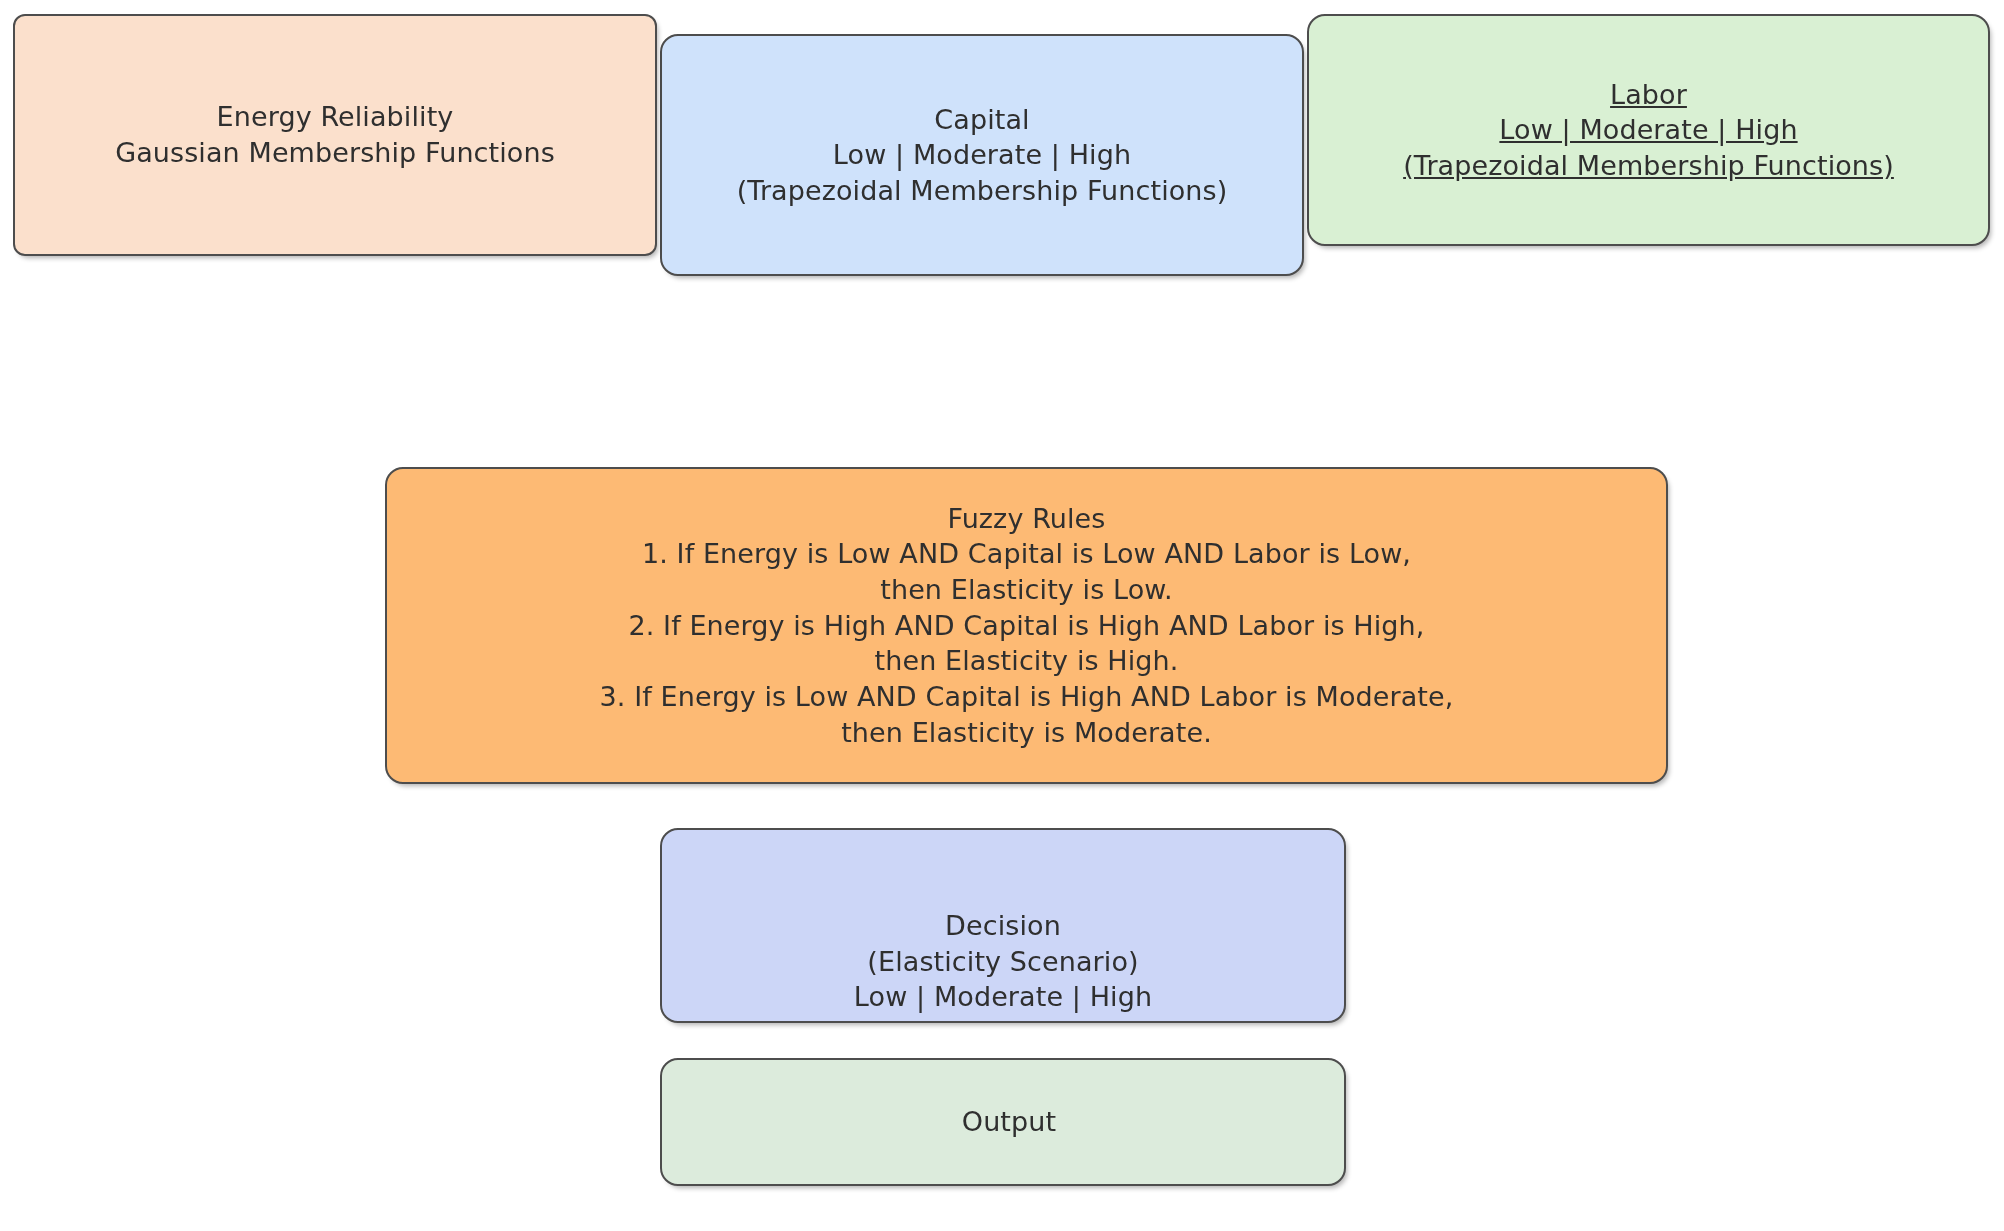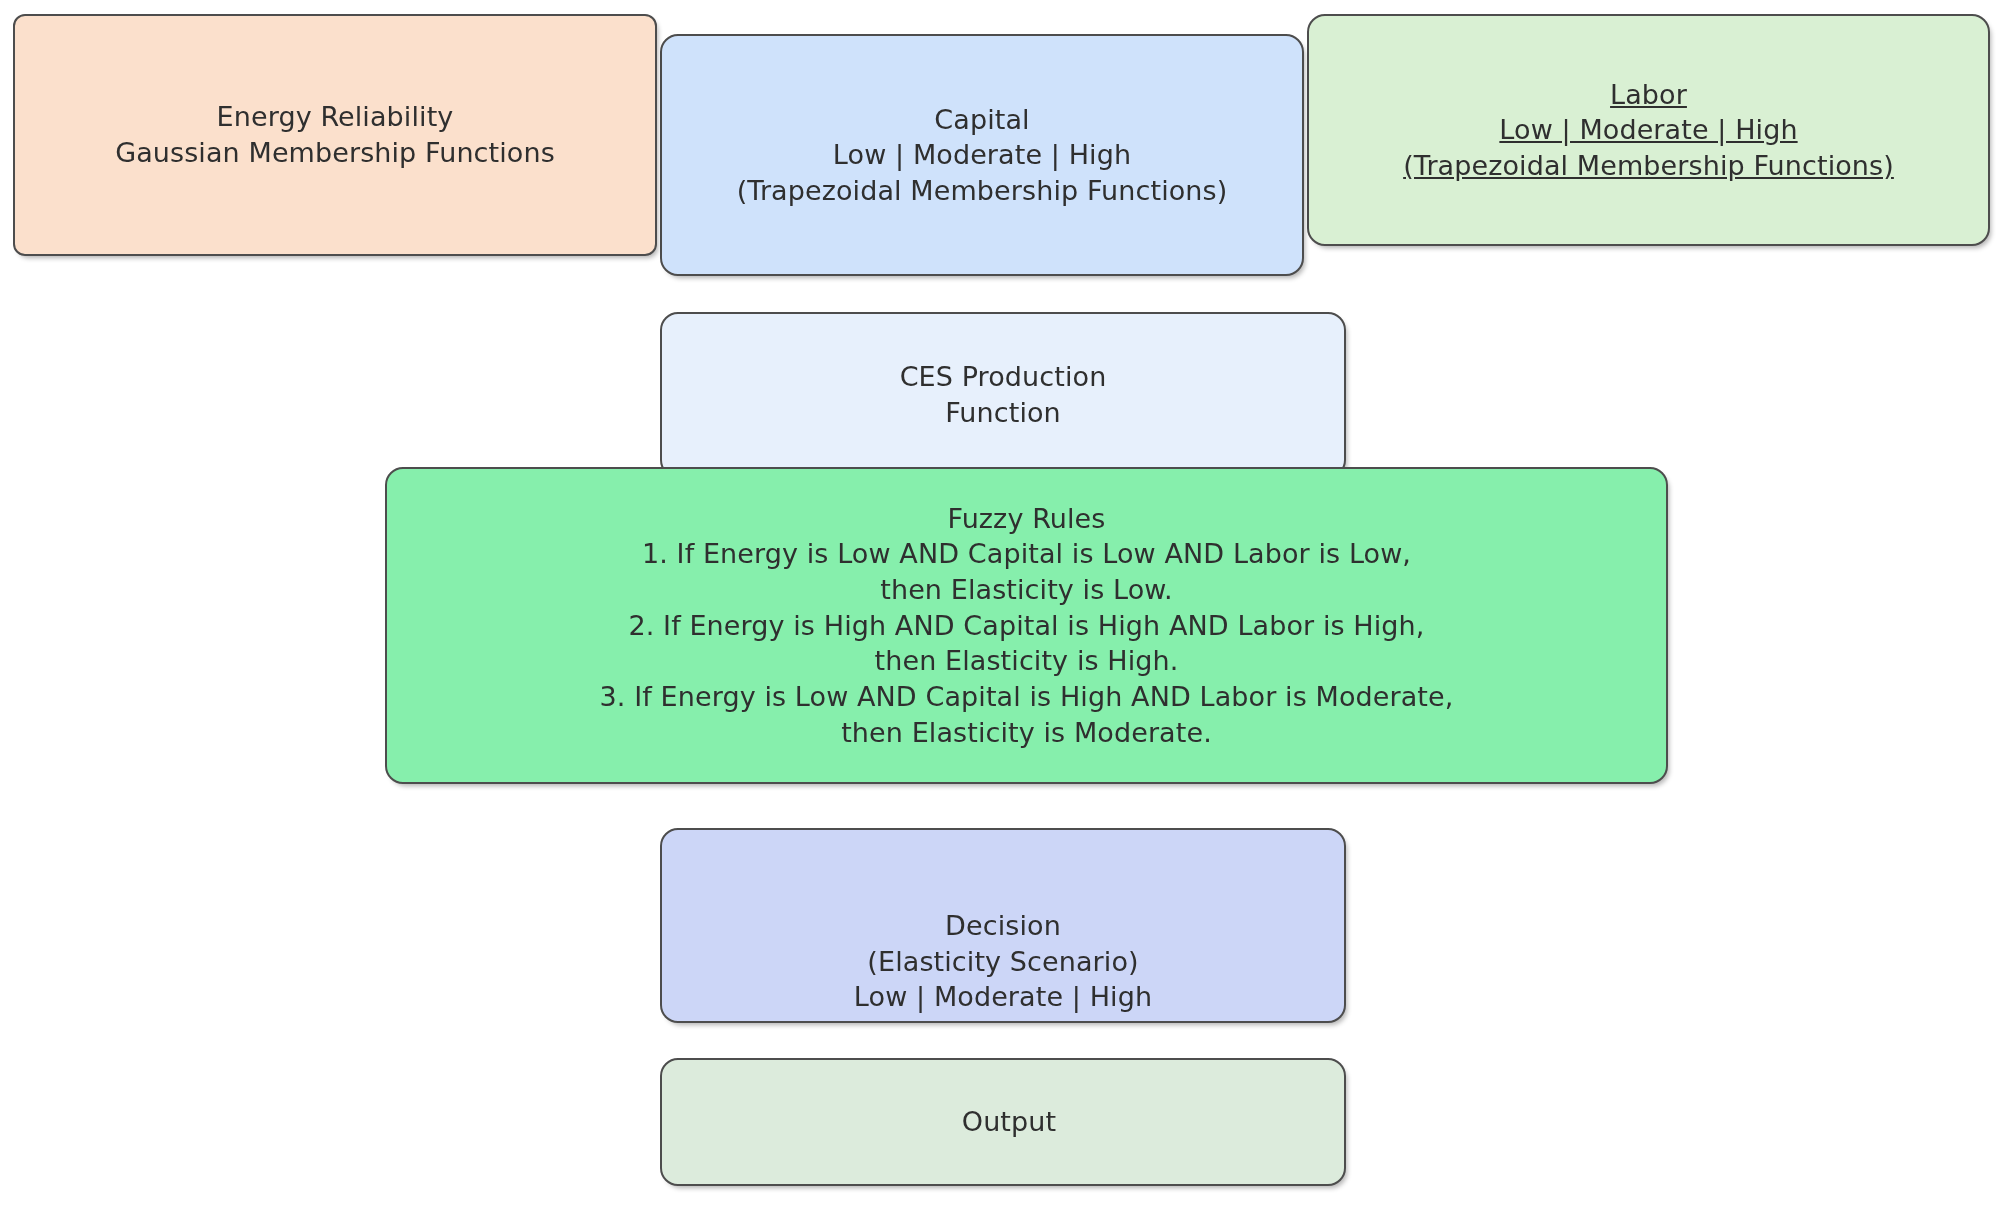--- a/index.html
+++ b/index.html
@@ -60,21 +60,21 @@
   
   #node-ces {
     left: 660px;  top: 312px;
     width: 686px; height: 166px;
     background: #e7f0fc;
     z-index: 1;
   }
   #node-rules {
     left: 385px;  top: 467px;
     width: 1283px; height: 317px;
-    background: #86efac;
+    background: #fdba74;
     z-index: 4;
   }
   #node-decision {
     left: 660px;  top: 828px;
     width: 686px; height: 195px;
     background: #ccd6f7;
     z-index: 2;
     align-items: flex-end;
   }
   #node-output {
@@ -101,24 +101,20 @@
 Low | Moderate | High
 (Trapezoidal Membership Functions)</span>
   </div>
 
   <div class="node" id="node-labor">
     <span class="node-label">Labor
 Low | Moderate | High
 (Trapezoidal Membership Functions)</span>
   </div>
 
-  <div class="node" id="node-ces">
-    <span class="node-label">CES Production
-Function</span>
-  </div>
 
   <div class="node" id="node-rules">
     <span class="node-label">Fuzzy Rules
 1. If Energy is Low AND Capital is Low AND Labor is Low,
 then Elasticity is Low.
 2. If Energy is High AND Capital is High AND Labor is High,
 then Elasticity is High.
 3. If Energy is Low AND Capital is High AND Labor is Moderate,
 then Elasticity is Moderate.</span>
   </div>

